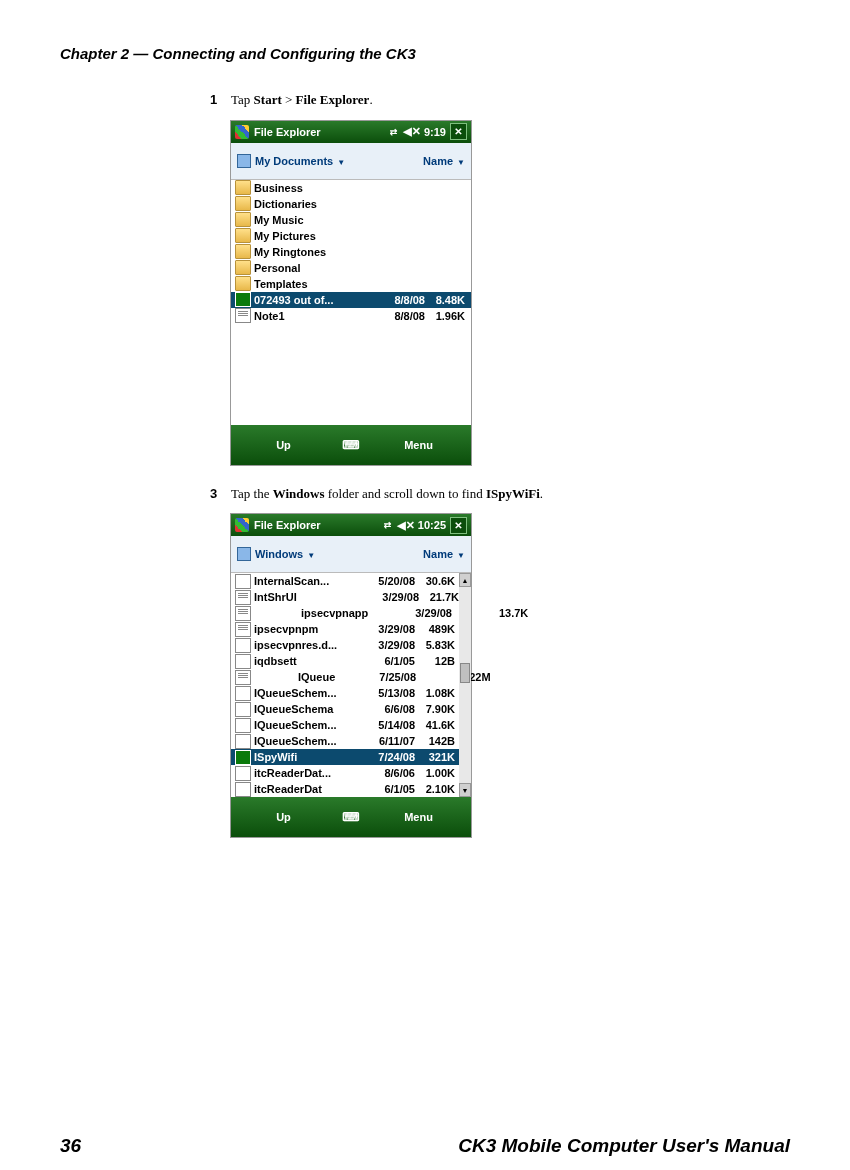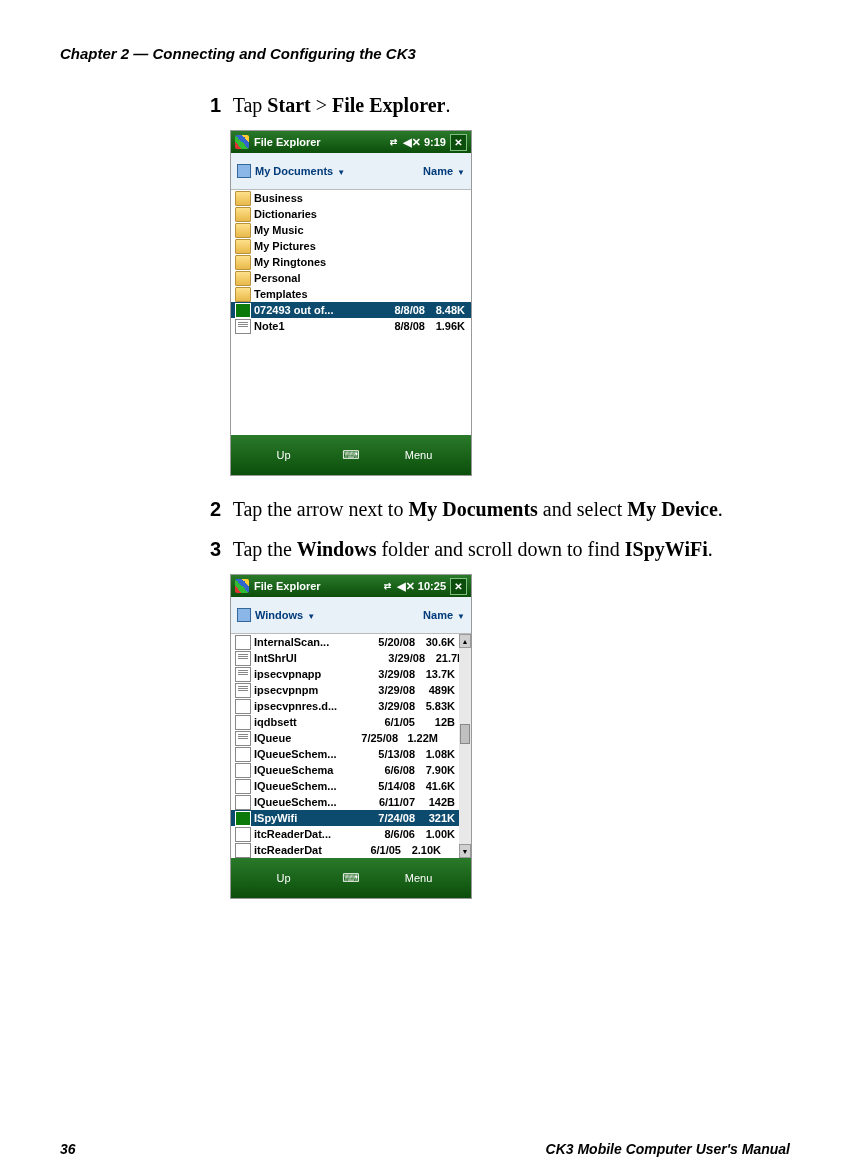--- a/index.html
+++ b/index.html
@@ -1,18 +1,18 @@
 <!DOCTYPE html>
 <html><head>
 <meta charset="utf-8">
 <style>
 html,body{margin:0;padding:0;background:#fff;font-family:Georgia,serif;color:#000}
 .page{width:850px;height:1170px;position:relative;margin:17px auto;box-sizing:border-box;padding:28px 60px 40px 60px}
 .chapter-header{font-family:Arial,sans-serif;font-weight:bold;font-style:italic;font-size:15px;margin-bottom:28px}
-.step{margin-left:150px;margin-bottom:10px;font-size:20px;line-height:1.5}
+.step{margin-left:150px;margin-bottom:10px;font-size:13px;line-height:1.5}
 .step-num{font-family:Arial,sans-serif;font-weight:bold;display:inline-block;width:18px}
 .step b{font-family:Georgia,serif;font-weight:bold}
 .screenshot{margin-left:170px;margin-top:8px;margin-bottom:18px;border:1px solid #999;width:240px;background:#fff;font-family:Tahoma,Arial,sans-serif;font-size:11px}
 .ss-titlebar{background:linear-gradient(#2a7a2a,#0b4e0b);color:#fff;height:22px;display:flex;align-items:center;padding:0 4px;font-weight:bold}
 .flag-icon{width:14px;height:14px;background:linear-gradient(45deg,#d33 25%,#3b3 25% 50%,#36c 50% 75%,#fc3 75%);border-radius:2px;margin-right:5px}
 .ss-title{flex:1}
 .conn-icon{font-size:9px;margin-right:6px}
 .vol-icon{margin-right:3px}
 .time-txt{font-weight:bold;margin-right:4px}
 .close-btn{width:15px;height:15px;background:#0b4e0b;border:1px solid #7fbf7f;color:#fff;display:flex;align-items:center;justify-content:center;font-weight:bold;font-size:10px}
@@ -29,24 +29,24 @@
 .doc-icon::after{content:"";position:absolute;top:2px;left:2px;right:2px;height:1px;background:#888;box-shadow:0 2px 0 #888,0 4px 0 #888}
 .app-icon{background:#fff;border:1px solid #888}
 .sel-icon{background:#0b7a0b;border:1px solid #fff}
 .fr-name{flex:1;font-weight:bold}
 .fr-date{width:48px;text-align:right;font-weight:bold}
 .fr-size{width:40px;text-align:right;font-weight:bold;padding-right:2px}
 .ss-scrollbar{position:absolute;right:0;top:0;bottom:0;width:12px;background:#e8e8e8;display:flex;flex-direction:column}
 .sb-btn{height:12px;background:#d0d0d0;border:1px solid #999;font-size:7px;display:flex;align-items:center;justify-content:center}
 .sb-track{flex:1;position:relative}
 .sb-thumb{position:absolute;left:1px;right:1px;background:#c0c0c0;border:1px solid #888}
-.ss-softkeys{background:linear-gradient(#2a7a2a,#0b4e0b);color:#fff;height:40px;display:flex;align-items:center;font-weight:normal}
+.ss-softkeys{background:linear-gradient(#2a7a2a,#0b4e0b);color:#fff;height:40px;display:flex;align-items:center;font-weight:bold}
 .sk-btn{flex:1;text-align:center}
 .sk-mid{width:30px;text-align:center;font-size:12px}
-.footer{position:absolute;bottom:30px;left:60px;right:60px;display:flex;justify-content:space-between;font-family:Arial,sans-serif;font-weight:bold;font-style:italic;font-size:14px}
+.footer{position:absolute;bottom:30px;left:60px;right:60px;display:flex;justify-content:space-between;font-family:Arial,sans-serif;font-weight:bold;font-style:italic;font-size:19px}
 </style>
 </head>
 <body>
 
 <div class="page">
   <div class="chapter-header">Chapter 2 — Connecting and Configuring the CK3</div>
 
   <div class="step">
     <span class="step-num">1</span>
     <span>Tap </span><b>Start</b><span> &gt; </span><b>File Explorer</b><span>.</span>
@@ -124,24 +124,20 @@
           <div class="fr-size">1.96K</div>
         </div>
       </div>
     <div class="ss-softkeys">
       <div class="sk-btn">Up</div>
       <div class="sk-mid">⌨</div>
       <div class="sk-btn">Menu</div>
     </div>
   </div>
 
-  <div class="step">
-    <span class="step-num">2</span>
-    <span>Tap the arrow next to </span><b>My Documents</b><span> and select </span><b>My Device</b><span>.</span>
-  </div>
 
   <div class="step">
     <span class="step-num">3</span>
     <span>Tap the </span><b>Windows</b><span> folder and scroll down to find </span><b>ISpyWiFi</b><span>.</span>
   </div>
 
   <div class="screenshot">
     <div class="ss-titlebar">
       <div class="flag-icon"></div>
       <div class="ss-title">File Explorer</div>
@@ -164,27 +160,27 @@
             <div class="sb-thumb" style="top:76px;height:18px"></div>
           </div>
         <div class="sb-btn">▼</div>
       </div>
     <div class="file-row" style="padding-right: 14px;">
           <div class="fr-icon app-icon"></div>
           <div class="fr-name">InternalScan...</div>
           <div class="fr-date">5/20/08</div>
           <div class="fr-size">30.6K</div>
         </div>
-        <div class="file-row" style="padding-right: 4px;">
+        <div class="file-row" style="padding-right: 10px;">
           <div class="fr-icon doc-icon"></div>
           <div class="fr-name">IntShrUI</div>
           <div class="fr-date">3/29/08</div>
           <div class="fr-size">21.7K</div>
         </div>
-        <div class="file-row" style="padding-right: 14px;">
+        <div class="file-row" style="padding-right: 14px; gap: 47px;">
           <div class="fr-icon doc-icon"></div>
           <div class="fr-name">ipsecvpnapp</div>
           <div class="fr-date">3/29/08</div>
           <div class="fr-size">13.7K</div>
         </div>
         <div class="file-row" style="padding-right: 14px;">
           <div class="fr-icon doc-icon"></div>
           <div class="fr-name">ipsecvpnpm</div>
           <div class="fr-date">3/29/08</div>
           <div class="fr-size">489K</div>
@@ -194,21 +190,21 @@
           <div class="fr-name">ipsecvpnres.d...</div>
           <div class="fr-date">3/29/08</div>
           <div class="fr-size">5.83K</div>
         </div>
         <div class="file-row" style="padding-right: 14px;">
           <div class="fr-icon app-icon"></div>
           <div class="fr-name">iqdbsett</div>
           <div class="fr-date">6/1/05</div>
           <div class="fr-size">12B</div>
         </div>
-        <div class="file-row" style="padding-right: 31px;">
+        <div class="file-row" style="padding-right: 31px; gap: 44px;">
           <div class="fr-icon doc-icon"></div>
           <div class="fr-name">IQueue</div>
           <div class="fr-date">7/25/08</div>
           <div class="fr-size">1.22M</div>
         </div>
         <div class="file-row" style="padding-right: 14px;">
           <div class="fr-icon app-icon"></div>
           <div class="fr-name">IQueueSchem...</div>
           <div class="fr-date">5/13/08</div>
           <div class="fr-size">1.08K</div>
@@ -236,21 +232,21 @@
           <div class="fr-name">ISpyWifi</div>
           <div class="fr-date">7/24/08</div>
           <div class="fr-size">321K</div>
         </div>
         <div class="file-row" style="padding-right: 14px;">
           <div class="fr-icon app-icon"></div>
           <div class="fr-name">itcReaderDat...</div>
           <div class="fr-date">8/6/06</div>
           <div class="fr-size">1.00K</div>
         </div>
-        <div class="file-row" style="padding-right: 28px;">
+        <div class="file-row" style="padding-right: 14px;">
           <div class="fr-icon app-icon"></div>
           <div class="fr-name">itcReaderDat</div>
           <div class="fr-date">6/1/05</div>
           <div class="fr-size">2.10K</div>
         </div>
       </div>
     <div class="ss-softkeys">
       <div class="sk-btn">Up</div>
       <div class="sk-mid">⌨</div>
       <div class="sk-btn">Menu</div>

